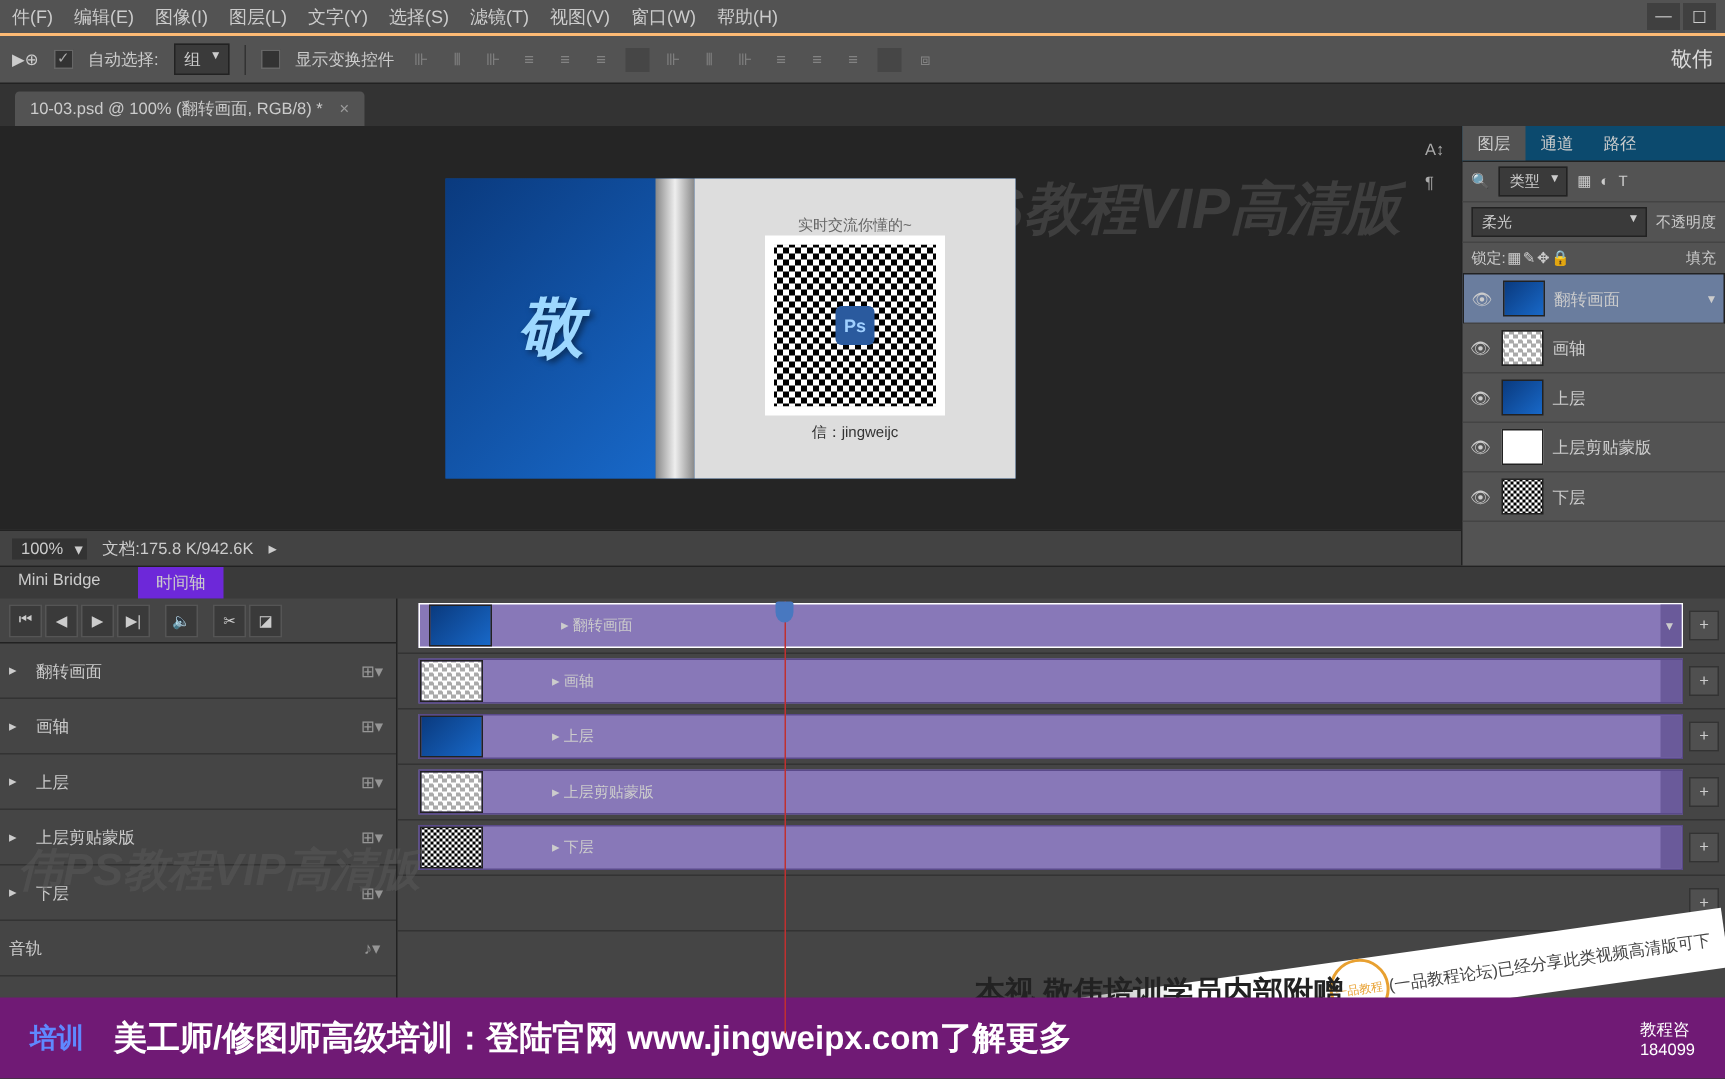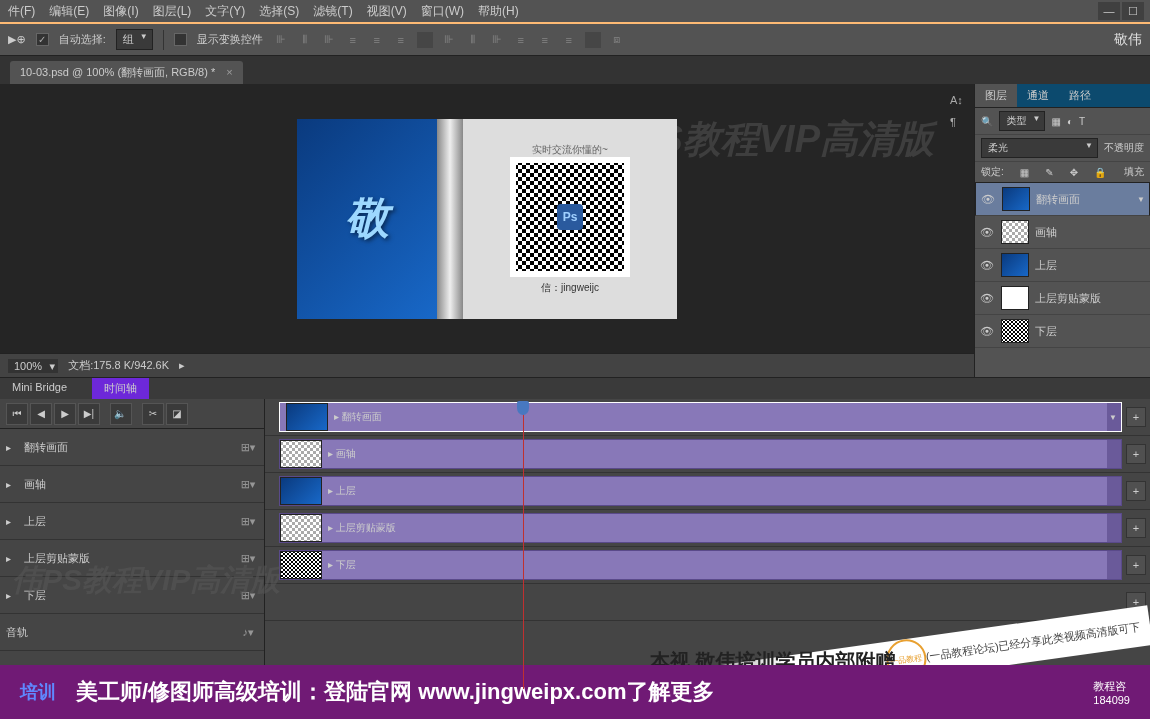--- a/index.html
+++ b/index.html
@@ -46,21 +46,21 @@
 .canvas-status .sel2 { background: #333; padding: 1px 16px 1px 6px; position: relative; }
 .canvas-status .sel2::after { content: "▾"; position: absolute; right: 3px; }
 
 
 .rightpanel { width: 176px; background: #535353; border-left: 1px solid #222; display: flex; flex-direction: column; }
 .rp-icons { width: 30px; position: absolute; right: 176px; top: 84px; display: flex; flex-direction: column; gap: 10px; padding: 10px 6px; color: #aaa; }
 .rp-tabs { display: flex; background: #0c4a6e; border-bottom: 1px solid #222; }
 .rp-tab { padding: 4px 10px; font-size: 11px; }
 .rp-tab.active { background: #535353; }
 .rp-row { display: flex; align-items: center; padding: 3px 6px; gap: 6px; font-size: 10px; border-bottom: 1px solid #444; }
-.rp-row2 { display: flex; align-items: center; padding: 3px 6px; gap: 16px; font-size: 10px; }
+.rp-row2 { display: flex; align-items: center; padding: 3px 6px; gap: 1px; font-size: 10px; }
 .layers { flex: 1; overflow: hidden; }
 .layer { display: flex; align-items: center; padding: 4px 4px; border-bottom: 1px solid #444; gap: 6px; }
 .layer.sel { background: #6a7d9e; }
 .eye { width: 16px; text-align: center; font-size: 11px; }
 .thumb { width: 28px; height: 24px; background: #333; border: 1px solid #222; }
 .thumb.blue { background: linear-gradient(135deg, #0a3a7e, #1868c8); }
 .thumb.qr { background: repeating-conic-gradient(#000 0 25%, #fff 0 50%) 50% / 4px 4px; }
 .thumb.check { background: repeating-conic-gradient(#aaa 0 25%, #fff 0 50%) 50% / 6px 6px; }
 .thumb.white { background: #fff; }
 .layer-name { font-size: 11px; }
@@ -78,21 +78,21 @@
 .tl-track-row .arr { width: 12px; font-size: 10px; }
 .tl-track-row .name { flex: 1; }
 .tl-track-row .ico { width: 20px; opacity: 0.6; text-align: center; }
 
 .tl-right { flex: 1; position: relative; display: flex; flex-direction: column; overflow: hidden; }
 .tl-ruler { height: 30px; position: relative; border-bottom: 1px solid #222; background: #404040; }
 .tl-tick { position: absolute; top: 6px; font-size: 10px; color: #aaa; }
 .playhead { position: absolute; top: 2px; bottom: 0; width: 1px; background: #c03030; z-index: 5; }
 .playhead::before { content: ""; position: absolute; top: 0; left: -6px; width: 12px; height: 14px; background: #4878c0; border-radius: 2px 2px 50% 50%; }
 .clip-row { height: 37px; position: relative; border-bottom: 1px solid #333; display: flex; align-items: center; }
-.clip { position: absolute; left: 0; right: 28px; height: 30px; background: #8878b8; border: 1px solid #5a4a8a; display: flex; align-items: center; }
+.clip { position: absolute; left: 0; right: 28px; height: 30px; background: #8878b8; border: 1px solid #5a4a8a; display: flex; align-items: center; gap: 40px; }
 .clip.sel { border: 1px solid #fff; }
 .clip-thumb { width: 42px; height: 28px; background: #333; margin-right: 2px; }
 .clip-label { font-size: 10px; padding-left: 4px; }
 .clip-end { position: absolute; right: 0; width: 14px; height: 28px; background: #6a5a9a; }
 .addbtn { position: absolute; right: 4px; width: 20px; height: 20px; background: #505050; border: 1px solid #333; text-align: center; line-height: 18px; }
 
 .tl-status { height: 24px; background: #3a3a3a; border-top: 1px solid #222; display: flex; align-items: center; padding: 0 8px; gap: 10px; }
 .slider { width: 80px; height: 4px; background: #222; border-radius: 2px; position: relative; }
 .slider::after { content: ""; position: absolute; left: 40%; top: -4px; width: 10px; height: 12px; background: #888; border-radius: 2px; }
 

